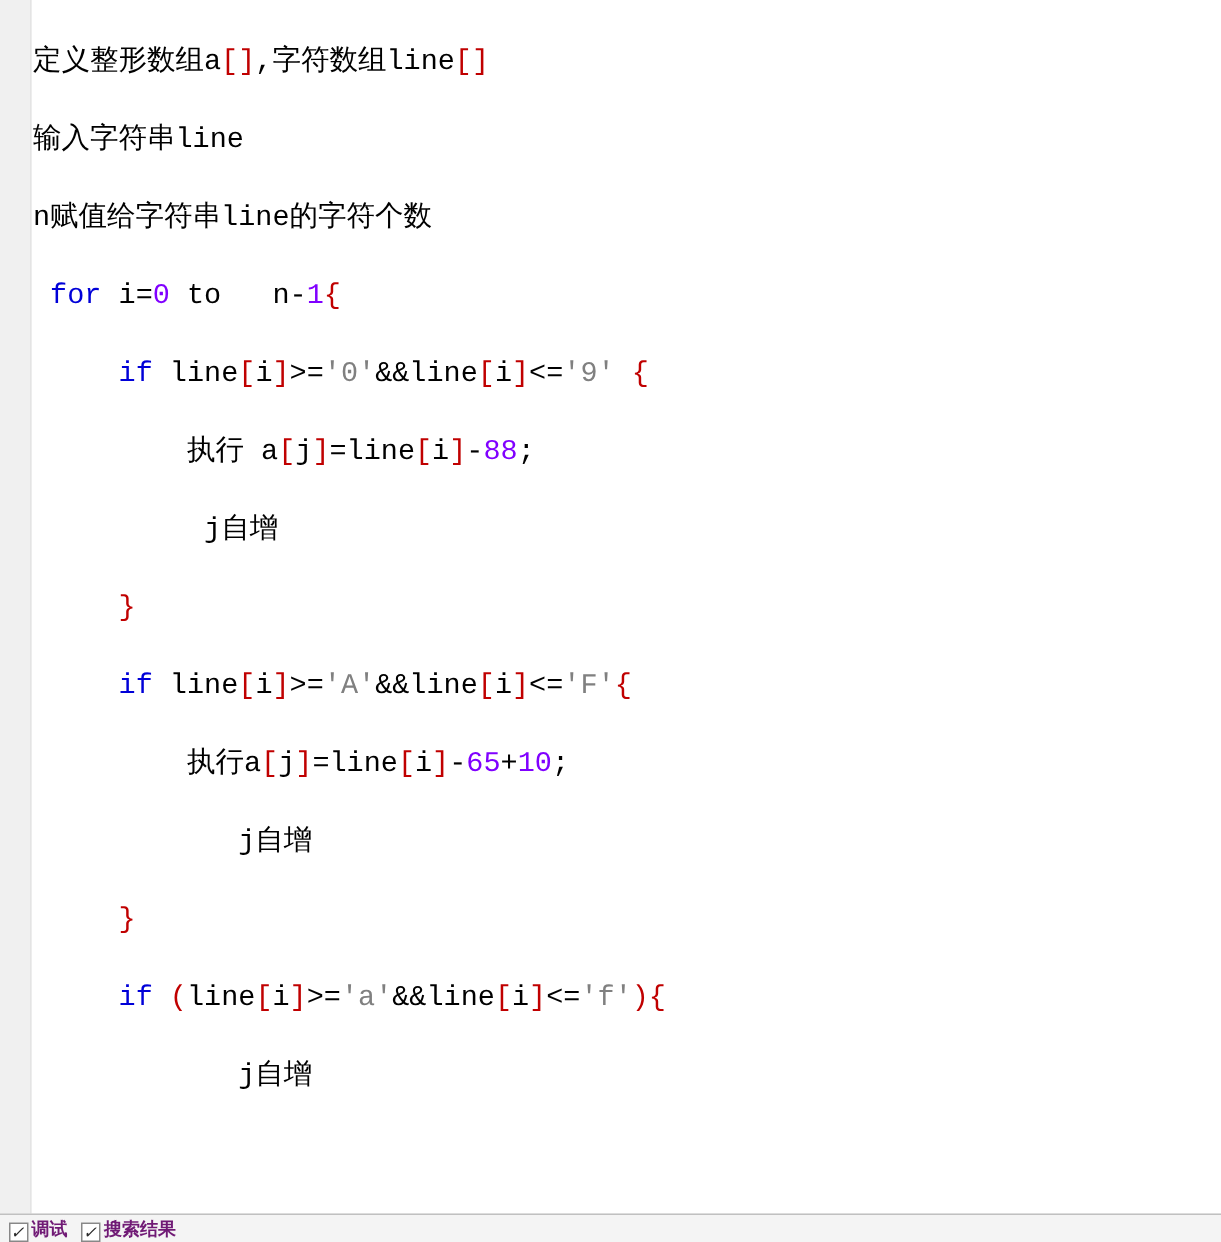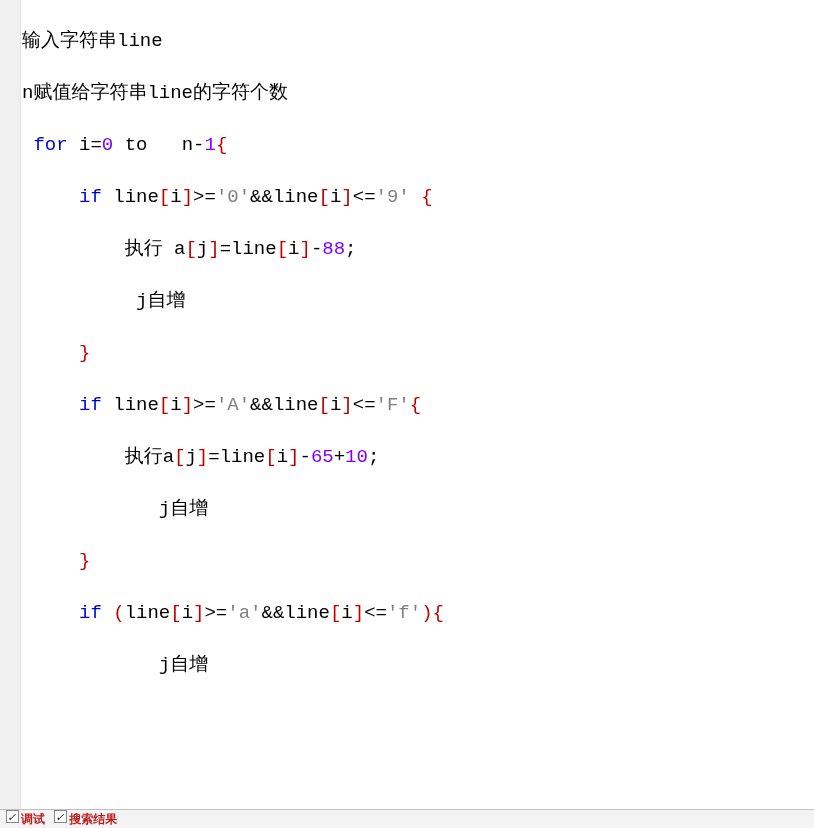--- a/index.html
+++ b/index.html
@@ -25,30 +25,31 @@
   .bl{color:#0000d8;font-weight:normal}  
   .rd{color:#c00000}                   
   .pu{color:#8000ff}                   
   .gy{color:#808080}                   
   .foot{
     position:absolute;left:0;bottom:0;width:100%;height:18px;
     border-top:1px solid #c0c0c0;background:#f4f4f4;
     font-size:12px;line-height:18px;color:#444;overflow:hidden;
     font-family:"Microsoft YaHei","SimSun",sans-serif;
   }
-  .foot span{display:inline-flex;align-items:flex-start;gap:2px;margin-left:6px;color:#b91c1c}
+  .foot span{display:inline-flex;align-items:flex-end;gap:2px;margin-left:6px;color:#701a75}
   .chk{display:inline-block;width:11px;height:11px;border:1px solid #888;background:#fff;position:relative}
   .chk::after{content:"✓";position:absolute;top:-3px;left:0;font-size:11px;color:#2a2a2a}
 </style>
 </head>
 <body>
 
 <div class="gutter"></div>
 
 <div class="lines">
+<div class="ln"><span class="bk">定义整形数组a</span><span class="rd">[]</span><span class="bk">,字符数组line</span><span class="rd">[]</span></div>
 <div class="ln"><span class="bk">输入字符串line</span></div>
 <div class="ln"><span class="bk">n赋值给字符串line的字符个数</span></div>
 <div class="ln"><span> </span><span class="bl">for</span><span class="bk"> i=</span><span class="pu">0</span><span class="bk"> to   n-</span><span class="pu">1</span><span class="rd">{</span></div>
 <div class="ln"><span>     </span><span class="bl">if</span><span class="bk"> line</span><span class="rd">[</span><span class="bk">i</span><span class="rd">]</span><span class="bk">&gt;=</span><span class="gy">'</span><span class="gy">0</span><span class="gy">'</span><span class="bk">&amp;&amp;line</span><span class="rd">[</span><span class="bk">i</span><span class="rd">]</span><span class="bk">&lt;=</span><span class="gy">'</span><span class="gy">9</span><span class="gy">'</span><span> </span><span class="rd">{</span></div>
 <div class="ln"><span>         </span><span class="bk">执行 a</span><span class="rd">[</span><span class="bk">j</span><span class="rd">]</span><span class="bk">=line</span><span class="rd">[</span><span class="bk">i</span><span class="rd">]</span><span class="bk">-</span><span class="pu">88</span><span class="bk">;</span></div>
 <div class="ln"><span>          </span><span class="bk">j自增</span></div>
 <div class="ln"><span>     </span><span class="rd">}</span></div>
 <div class="ln"><span>     </span><span class="bl">if</span><span class="bk"> line</span><span class="rd">[</span><span class="bk">i</span><span class="rd">]</span><span class="bk">&gt;=</span><span class="gy">'</span><span class="gy">A</span><span class="gy">'</span><span class="bk">&amp;&amp;line</span><span class="rd">[</span><span class="bk">i</span><span class="rd">]</span><span class="bk">&lt;=</span><span class="gy">'</span><span class="gy">F</span><span class="gy">'</span><span class="rd">{</span></div>
 <div class="ln"><span>         </span><span class="bk">执行a</span><span class="rd">[</span><span class="bk">j</span><span class="rd">]</span><span class="bk">=line</span><span class="rd">[</span><span class="bk">i</span><span class="rd">]</span><span class="bk">-</span><span class="pu">65</span><span class="bk">+</span><span class="pu">10</span><span class="bk">;</span></div>
 <div class="ln"><span>            </span><span class="bk">j自增</span></div>

